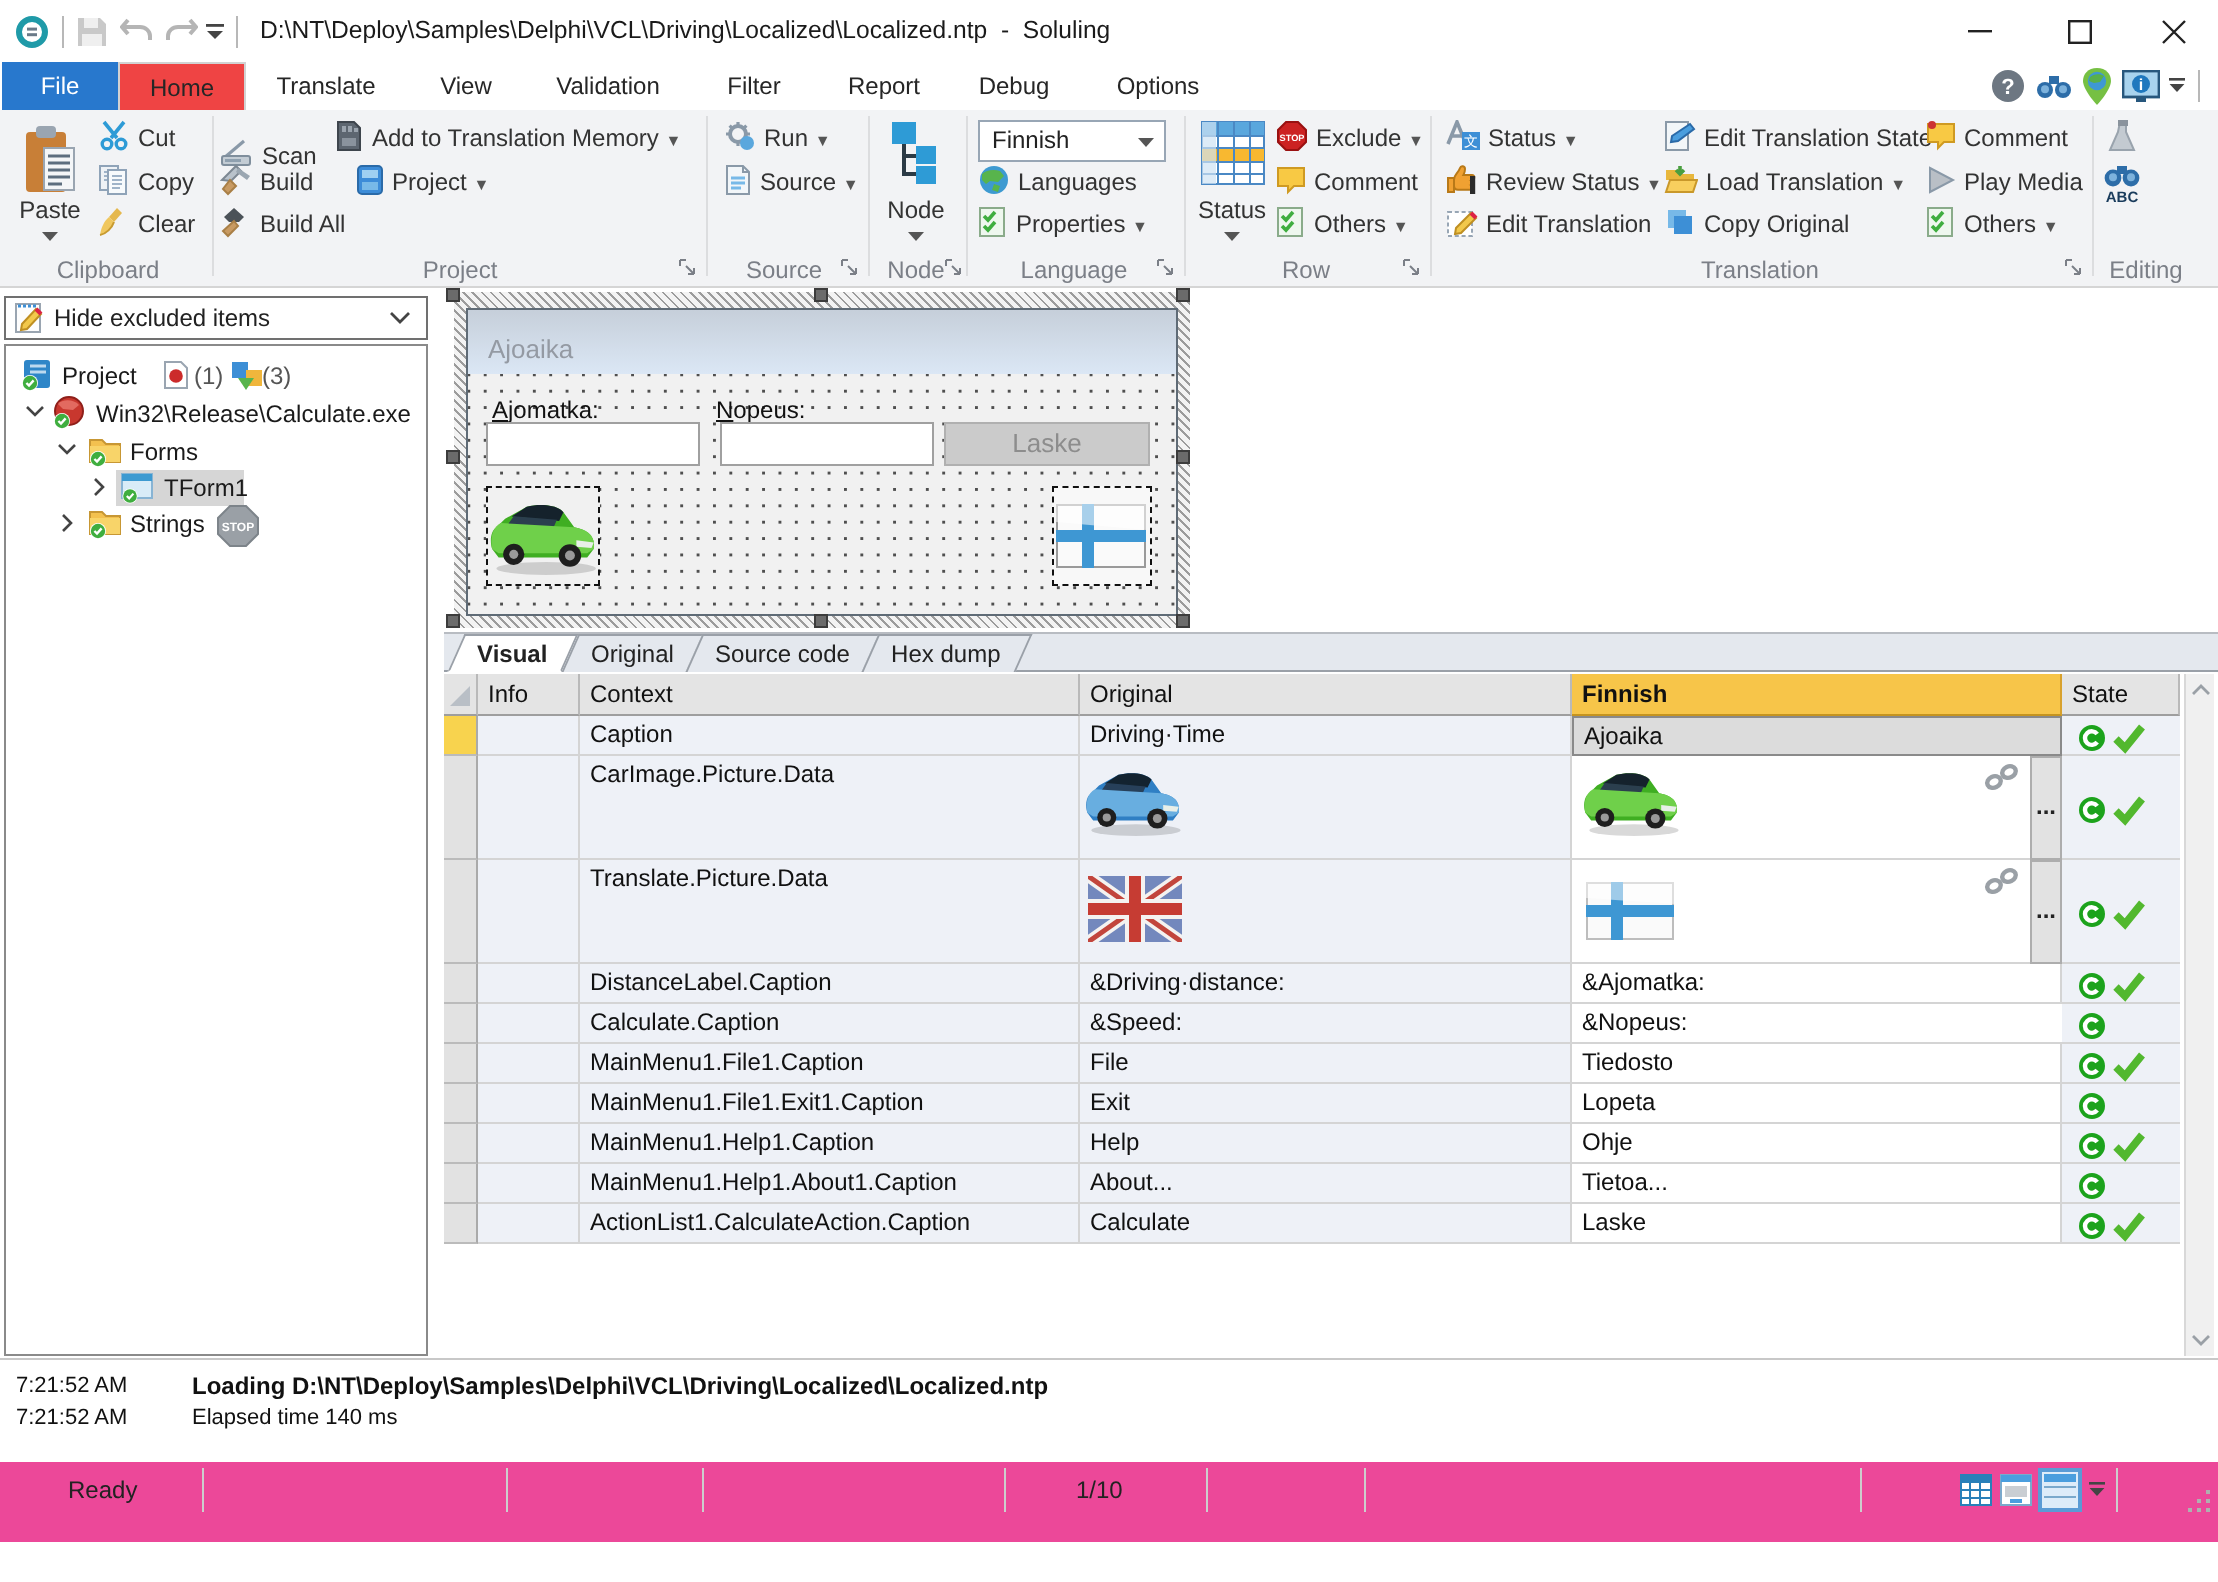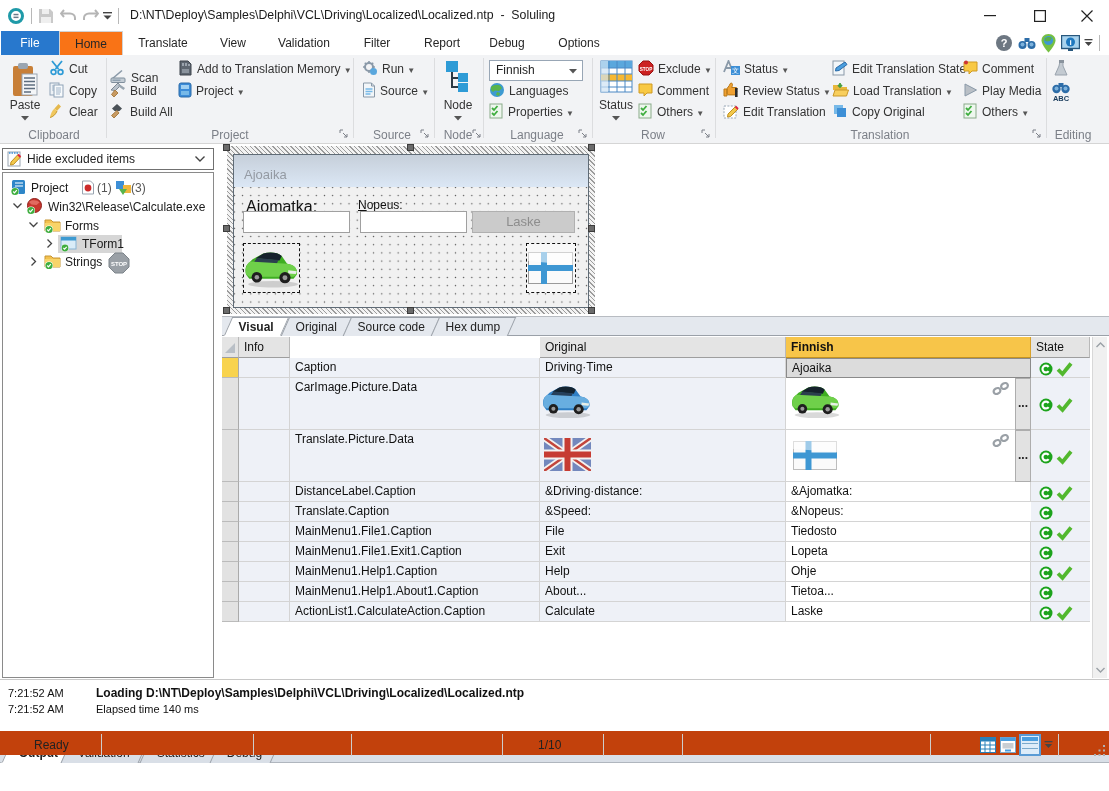--- a/index.html
+++ b/index.html
@@ -7,21 +7,21 @@
 body { font-family:"Liberation Sans", sans-serif; font-size:12px; color:#222; background:#fff; position:relative; }
 .abs { position:absolute; }
 
 #titlebar { left:0; top:0; width:1109px; height:31px; background:#fff; }
 .tsep { width:1px; background:#b8b8b8; top:8px; height:16px; }
 #titletext { left:130px; top:8px; font-size:12.3px; color:#1a1a1a; white-space:pre; }
 
 #tabrow { left:0; top:31px; width:1109px; height:24px; background:#fff; }
 #tabrow .tab { position:absolute; top:0; height:24px; line-height:24px; text-align:center; color:#262626; font-size:12px; }
 #filetab { left:1px; width:58px; background:#2878cd; color:#fff !important; }
-#hometab { background:#f97316; border:1px solid #d2d2d2; border-bottom:none; }
+#hometab { background:#ef4444; border:1px solid #d2d2d2; border-bottom:none; }
 
 #ribbon { left:0; top:55px; width:1109px; height:89px; background:#f2f3f5; border-bottom:1px solid #d5d5d5; }
 .gsep { position:absolute; top:3px; height:80px; width:1px; background:#dcdddf; }
 .glabel { position:absolute; top:73px; height:14px; font-size:12px; color:#7b7f87; text-align:center; }
 .launch { position:absolute; top:74px; width:10px; height:10px; }
 .rbtn { position:absolute; height:18px; line-height:18px; font-size:12px; color:#333; white-space:nowrap; }
 .rbtn svg, .rbtn .ic { vertical-align:-3px; margin-right:4px; }
 .dda { font-size:8px; color:#555; }
 
 #main { left:0; top:145px; width:1109px; height:533px; background:#fff; }
@@ -49,21 +49,21 @@
 .fcell { background:#fff; }
 .ind { position:absolute; left:0; width:17px; background:#e2e2e2; border-right:1px solid #aaa; border-bottom:1px solid #bbb; }
 .scell { position:absolute; border-bottom:1px solid #d4d4d4; background:#eef1f7; }
 
 #logarea { left:0; top:679px; width:1109px; height:63px; background:#fff; border-top:1px solid #c8c8c8; font-size:11px; }
 
 #bottomtabs { left:0; top:742px; width:1109px; height:21px; background:#d9dfe7; border-bottom:1px solid #b0b6be; }
 .btab { position:absolute; top:1px; height:20px; line-height:19px; padding:0 12px; font-size:12px; color:#222; transform:skewX(-24deg); border:1px solid #9aa0a8; border-bottom:none; background:#d9dfe7; }
 .btab span { display:inline-block; transform:skewX(24deg); }
 
-#statusbar { left:0; top:731px; width:1109px; height:24px; background:#c2410c; }
+#statusbar { left:0; top:731px; width:1109px; height:40px; background:#ec4899; }
 .ssep { position:absolute; top:3px; height:22px; width:1px; background:#cdcdcd; }
 </style>
 </head>
 <body>
 <div id="titlebar" class="abs">
   <svg class="abs" style="left:8px;top:8px" width="16" height="16" viewBox="0 0 16 16">
     <circle cx="8" cy="8" r="6.5" fill="none" stroke="#1f9aa8" stroke-width="3"></circle>
     <rect x="5.5" y="5.8" width="5" height="1.5" fill="#6a7a88"></rect>
     <rect x="5.5" y="8.6" width="5" height="1.5" fill="#6a7a88"></rect>
   </svg>
@@ -198,21 +198,21 @@
     <svg class="ic" width="16" height="16" viewBox="0 0 16 16">
         <path d="M1 8 L8 1 L10.5 3.5 L5.5 8.5z" fill="#b9c2cb" stroke="#7d8893"></path>
         <path d="M9 2 L15 6 L13.5 8 L8 4z" fill="#9aa6b1"></path>
         <path d="M5 8 L8 11 L4 15 L1.5 12.5z" fill="#c89a62" stroke="#a97f46"></path>
       </svg>Build</div>
   <div class="rbtn" style="left:110px;top:48px">
     <svg class="ic" width="16" height="16" viewBox="0 0 16 16">
         <path d="M2 5.5 L7 1 L12 5.5 L9.5 8 L4.5 8z" fill="#4b5258"></path>
         <path d="M7 7.5 L9 10 L4 15 L1.5 12.5z" fill="#c89a62" stroke="#a97f46"></path>
       </svg>Build All</div>
-  <div class="rbtn" style="left:178px;top:5px">
+  <div class="rbtn" style="left:167px;top:5px">
     <svg class="ic" width="15" height="16" viewBox="0 0 15 16">
         <path d="M2 1 h8 l3 3 v11 h-11z" fill="#5d6670" stroke="#3e454d"></path>
         <g fill="#9aa3ad">
           <rect x="4" y="3" width="2" height="3"></rect>
           <rect x="7" y="3" width="2" height="3"></rect>
           <rect x="10" y="4" width="2" height="2"></rect>
         </g>
         <rect x="4" y="9" width="7" height="4" fill="#8a939d"></rect>
       </svg>Add to Translation Memory <span class="dda">▼</span></div>
   <div class="rbtn" style="left:178px;top:27px">
@@ -480,21 +480,21 @@
           <text x="11" y="13.5" font-size="6" font-weight="bold" fill="#fff" text-anchor="middle" font-family="Liberation Sans">STOP</text>
         </svg>
       </div>
     </div>
   </div>
   <div id="designer" class="abs">
     <div id="formsel" class="abs">
       <div id="formwin">
         <div id="formtitle">Ajoaika</div>
         <div id="formclient">
-          <div class="abs" style="left:12px;top:11px;font-size:16px;color:#111"><span style="text-decoration:underline">A</span>jomatka:</div>
+          <div class="abs" style="left:12px;top:11px;font-size:12px;color:#111"><span style="text-decoration:underline">A</span>jomatka:</div>
           <div class="abs" style="left:124px;top:11px;font-size:12px;color:#111"><span style="text-decoration:underline">N</span>opeus:</div>
           <div class="abs" style="left:9px;top:24px;width:107px;height:22px;background:#fff;border:1px solid #a0a0a0"></div>
           <div class="abs" style="left:126px;top:24px;width:107px;height:22px;background:#fff;border:1px solid #a0a0a0"></div>
           <div class="abs" style="left:238px;top:24px;width:103px;height:22px;background:#cbcbcb;border:1px solid #b0b0b0;color:#8d8d8d;font-size:13px;text-align:center;line-height:20px">Laske</div>
           <div class="abs" style="left:9px;top:56px;width:57px;height:50px;border:1px dashed #111;background:#f1f1f1">
             <svg width="54" height="42" viewBox="0 0 50 36" style="position:absolute;left:1px;top:3px">
               <ellipse cx="26" cy="33" rx="23" ry="3" fill="#00000026"></ellipse>
       <g transform="translate(50,0) scale(-1,1)">
                   <path d="M2 24 C1 18 5 15 11 14 L16 7 C19 3.5 27 3 33 4.5 L43 10 L47 14 C50 16 50 21 49 24 L46 28 L5 28 Z" fill="#3fae22"></path>
       <path d="M16 7 C19 3.5 27 3 33 4.5 L40 9 L18 11 Z" fill="#15222c"></path>
@@ -533,20 +533,21 @@
     <div class="vtab" style="left:63px"><span>Original</span></div>
     <div class="vtab" style="left:125px"><span>Source code</span></div>
     <div class="vtab" style="left:213px"><span>Hex dump</span></div>
   </div>
   <div id="grid" class="abs">
 
     <div class="hcell" style="left:0;width:17px;padding:0"><svg width="16" height="20">
           <path d="M3 16 L13 16 L13 6 Z" fill="#b9bfc6"></path>
         </svg></div>
     <div class="hcell" style="left:17px;width:51px">Info</div>
+    <div class="hcell" style="left:68px;width:250px">Context</div>
     <div class="hcell" style="left:318px;width:246px">Original</div>
     <div class="hcell" style="left:564px;width:245px;background:#f7c549;border-right:1px solid #d8a12c;border-bottom:1px solid #c6941f;font-weight:bold">Finnish</div>
     <div class="hcell" style="left:809px;width:59px">State</div>
 
     <div class="ind" style="top:21px;height:20px;background:#f8d34e"></div>
     <div class="cell" style="left:17px;top:21px;width:51px;height:20px"></div>
     <div class="cell" style="left:68px;top:21px;width:250px;height:20px">Caption</div>
     <div class="cell" style="left:318px;top:21px;width:246px;height:20px">Driving·Time</div>
     <div class="cell fcell" style="left:564px;top:21px;width:245px;height:20px;background:#dcdcdc;border:1px solid #8a8a8a">Ajoaika</div>
     <div class="scell" style="left:809px;top:21px;width:59px;height:20px"></div>
@@ -566,21 +567,21 @@
     <div class="scell" style="left:809px;top:93px;width:59px;height:52px"></div>
 
     <div class="ind" style="top:145px;height:20px"></div>
     <div class="cell" style="left:17px;top:145px;width:51px;height:20px"></div>
     <div class="cell" style="left:68px;top:145px;width:250px;height:20px">DistanceLabel.Caption</div>
     <div class="cell" style="left:318px;top:145px;width:246px;height:20px">&amp;Driving·distance:</div>
     <div class="cell fcell" style="left:564px;top:145px;width:245px;height:20px">&amp;Ajomatka:</div>
     <div class="scell" style="left:809px;top:145px;width:59px;height:20px"></div>
     <div class="ind" style="top:165px;height:20px"></div>
     <div class="cell" style="left:17px;top:165px;width:51px;height:20px"></div>
-    <div class="cell" style="left:68px;top:165px;width:250px;height:20px">Translate.Caption</div>
+    <div class="cell" style="left:68px;top:165px;width:250px;height:20px">Calculate.Caption</div>
     <div class="cell" style="left:318px;top:165px;width:246px;height:20px">&amp;Speed:</div>
     <div class="cell fcell" style="left:564px;top:165px;width:266px;height:20px">&amp;Nopeus:</div>
     <div class="scell" style="left:809px;top:165px;width:59px;height:20px"></div>
     <div class="ind" style="top:185px;height:20px"></div>
     <div class="cell" style="left:17px;top:185px;width:51px;height:20px"></div>
     <div class="cell" style="left:68px;top:185px;width:250px;height:20px">MainMenu1.File1.Caption</div>
     <div class="cell" style="left:318px;top:185px;width:246px;height:20px">File</div>
     <div class="cell fcell" style="left:564px;top:185px;width:245px;height:20px">Tiedosto</div>
     <div class="scell" style="left:809px;top:185px;width:59px;height:20px"></div>
     <div class="ind" style="top:205px;height:20px"></div>

